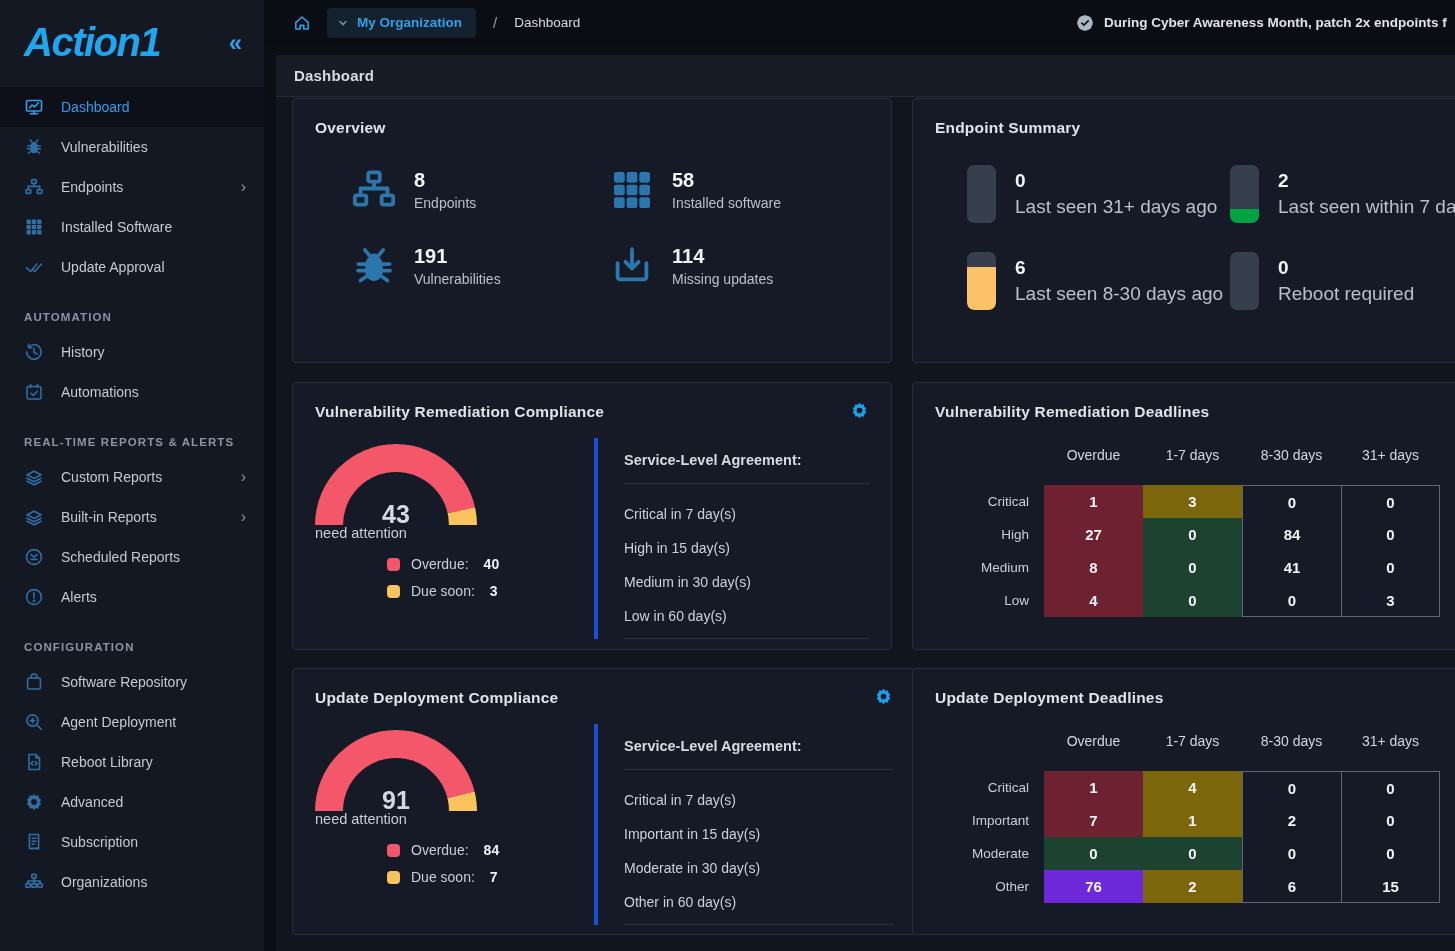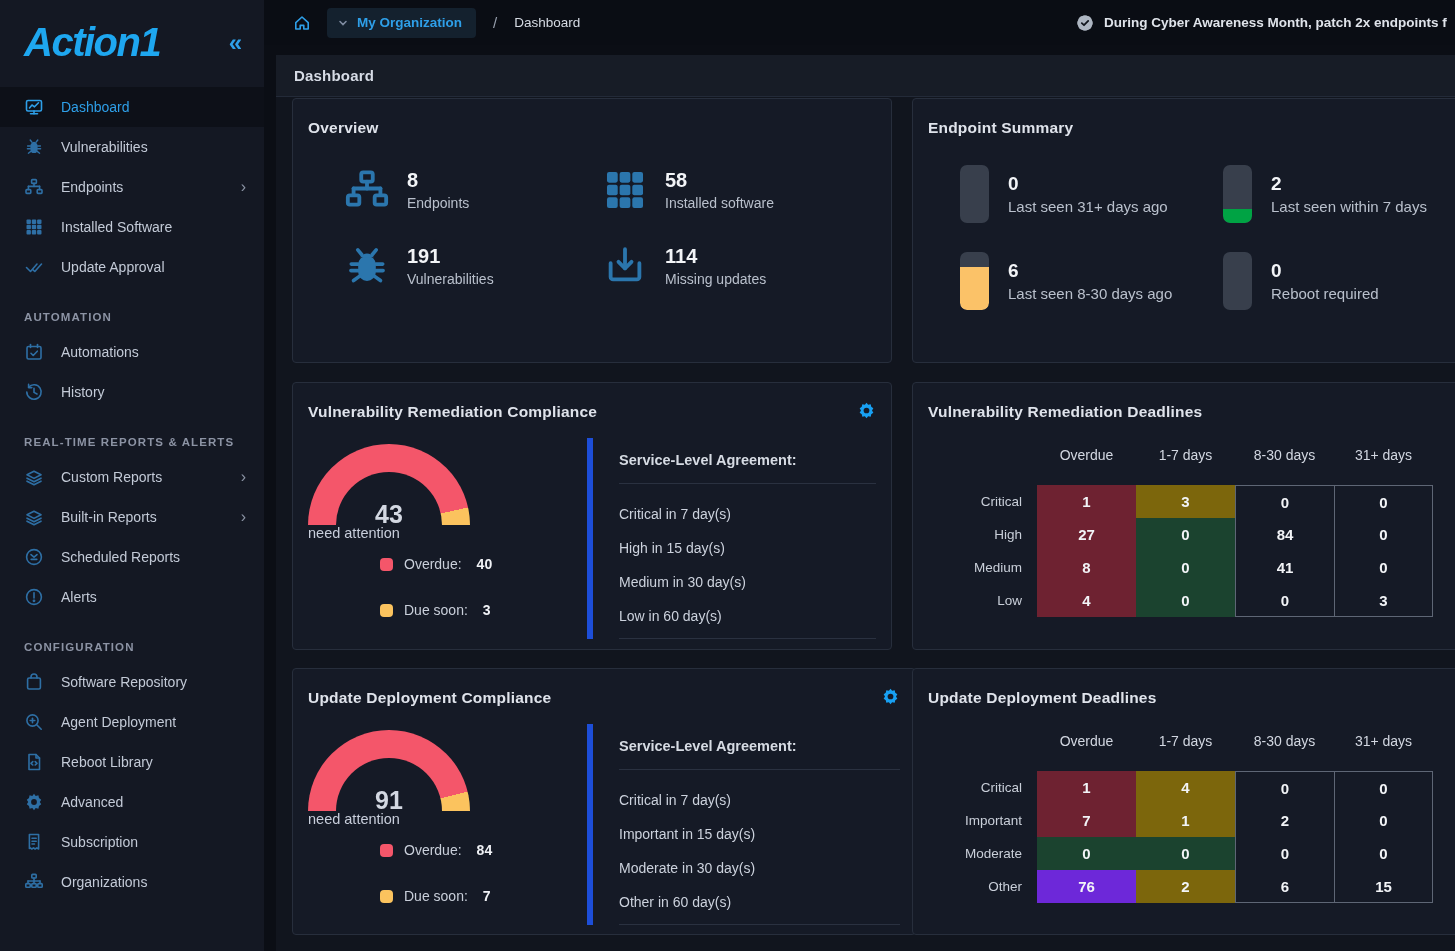--- a/index.html
+++ b/index.html
@@ -32,56 +32,56 @@
   .crumb-page{color:#d6dbe4;font-size:13.5px}
   .banner{margin-left:auto;display:flex;align-items:center;gap:9px;width:380px;flex:none;overflow:hidden}
   .banner .txt{color:#dfe3ea;font-size:13.5px;font-weight:700;white-space:nowrap}
   .banner .ic{width:20px;height:20px;flex:none}
 
   
   .panel{position:absolute;left:276px;top:55px;width:1179px;height:896px;background:#11151e}
   .panel-head{height:42px;background:#171c26;border-bottom:1px solid #232a38;display:flex;align-items:center;
     padding-left:18px;color:#d6dbe5;font-size:15px;font-weight:600;letter-spacing:.2px}
 
-  .card{position:absolute;background:#151a26;border:1px solid #272e3c;border-radius:4px;padding:0 15px}
+  .card{position:absolute;background:#151a26;border:1px solid #272e3c;border-radius:4px;padding:0 22px}
   .card-head{display:flex;align-items:flex-start;justify-content:space-between;padding-top:20px}
   .card-title{color:#dfe3eb;font-size:15.5px;font-weight:700;letter-spacing:.2px}
   .gear-btn{width:19px;height:19px;color:#18a0f2;cursor:pointer;margin-top:-2px}
   .gear-btn svg{width:19px;height:19px}
 
   
   .ov-grid{display:grid;grid-template-columns:258px 258px;margin-top:30px;padding-left:36px;row-gap:30px}
   .ov-stat{display:flex;align-items:center;gap:17px;cursor:pointer}
   .ov-ic{width:46px;height:46px;color:#2b76ad;flex:none}
   .ov-ic svg{width:46px;height:46px}
   .ov-val{color:#f2f4f7;font-size:20px;font-weight:700;line-height:1.15}
   .ov-lab{color:#b9c0cc;font-size:14px;margin-top:3px}
 
   
   .ep-grid{display:grid;grid-template-columns:263px 280px;margin-top:28px;padding-left:32px;row-gap:29px}
   .ep-item{display:flex;align-items:center;gap:19px;cursor:pointer}
   .ep-bar{width:29px;height:58px;border-radius:7px;background:#383f4c;position:relative;overflow:hidden;flex:none}
   .ep-fill{position:absolute;left:0;right:0;bottom:0;border-radius:0 0 7px 7px}
   .ep-val{color:#f2f4f7;font-size:19px;font-weight:700;line-height:1.15}
-  .ep-lab{color:#b9c0cc;font-size:15px;margin-top:4px;white-space:nowrap}
+  .ep-lab{color:#b9c0cc;font-size:19px;margin-top:4px;white-space:nowrap}
 
   
   .comp-body{display:flex;margin-top:13px}
   .comp-left{width:246px;display:flex;flex-direction:column;align-items:flex-start;flex:none}
   .gauge{width:162px;height:81px;position:relative;overflow:hidden;margin-top:10px}
   .gauge .arc{position:absolute;left:0;top:0;width:162px;height:162px;border-radius:50%}
   .gauge .hole{position:absolute;left:28px;top:28px;width:106px;height:106px;border-radius:50%;background:#151a26}
   .gauge .num{position:absolute;left:0;right:0;bottom:-4px;text-align:center;color:#d3d8e2;font-size:25px;font-weight:700}
   .g-caption{color:#c8cedb;font-size:14.5px;margin-top:0}
-  .legend{margin-top:15px;align-self:flex-start;margin-left:72px;display:flex;flex-direction:column;gap:30px}
+  .legend{margin-top:15px;align-self:flex-start;margin-left:72px;display:flex;flex-direction:column;gap:11px}
   .leg-row{display:flex;align-items:center;gap:11px}
   .leg-dot{width:13px;height:13px;border-radius:4px;flex:none}
   .leg-lab{color:#c9cfda;font-size:14px}
   .leg-val{color:#f0f2f6;font-size:14px;font-weight:700;margin-left:4px}
-  .sla{flex:1;border-left:6px solid #1d4ed8;margin:4px 0 8px 33px;padding-left:26px}
+  .sla{flex:1;border-left:4px solid #1d4ed8;margin:4px 0 8px 33px;padding-left:26px}
   .sla-head{color:#d6dbe3;font-size:14.5px;font-weight:600;padding:14px 0 15px;border-bottom:1px solid #2a3140}
   .sla-list{border-bottom:1px solid #2a3140;padding:4px 0 14px}
   .sla-item{color:#ccd2dd;font-size:14px;padding-top:18px}
 
   
   .dl-table{display:grid;grid-template-columns:109px repeat(4,99px);margin-top:26px}
   .dl-h{height:38px;display:flex;align-items:flex-start;justify-content:center;color:#d2d7e1;font-size:14px}
   .dl-rl{height:33px;display:flex;align-items:center;justify-content:flex-end;padding-right:15px;
     color:#c9cfd9;font-size:13.5px}
   .dl-cell{height:33px;display:flex;align-items:center;justify-content:center;color:#f2f4f7;
@@ -162,37 +162,37 @@
             <polyline points="2.5,10.5 6.5,14.5 13,7"></polyline>
             <polyline points="9,12.8 10.8,14.5 17.5,7"></polyline>
           </svg>
         </span>
         <span>Update Approval</span>
       </div>
       <div class="side-section">AUTOMATION</div>
       <div class="side-item">
         <span class="ic">
           <svg viewBox="0 0 20 20" fill="none" stroke="currentColor" stroke-width="1.6" stroke-linecap="round" stroke-linejoin="round">
+            <path d="M4.6 5.2A7.2 7.2 0 1 1 2.8 10"></path>
+            <polyline points="4.6,2.4 4.6,5.6 7.8,5.6"></polyline>
+            <polyline points="10,6.4 10,10.4 13,12"></polyline>
+          </svg>
+        </span>
+        <span>History</span>
+      </div>
+      <div class="side-item">
+        <span class="ic">
+          <svg viewBox="0 0 20 20" fill="none" stroke="currentColor" stroke-width="1.6" stroke-linecap="round" stroke-linejoin="round">
             <rect x="3" y="4.5" width="14" height="12.5" rx="1.5"></rect>
             <line x1="6.5" y1="2.6" x2="6.5" y2="5.4"></line>
             <line x1="13.5" y1="2.6" x2="13.5" y2="5.4"></line>
             <polyline points="7,11.3 9.2,13.5 13.3,9.2"></polyline>
           </svg>
         </span>
         <span>Automations</span>
-      </div>
-      <div class="side-item">
-        <span class="ic">
-          <svg viewBox="0 0 20 20" fill="none" stroke="currentColor" stroke-width="1.6" stroke-linecap="round" stroke-linejoin="round">
-            <path d="M4.6 5.2A7.2 7.2 0 1 1 2.8 10"></path>
-            <polyline points="4.6,2.4 4.6,5.6 7.8,5.6"></polyline>
-            <polyline points="10,6.4 10,10.4 13,12"></polyline>
-          </svg>
-        </span>
-        <span>History</span>
       </div>
       <div class="side-section">REAL-TIME REPORTS &amp; ALERTS</div>
       <div class="side-item">
         <span class="ic">
           <svg viewBox="0 0 20 20" fill="none" stroke="currentColor" stroke-width="1.6" stroke-linecap="round" stroke-linejoin="round">
             <path d="M3 7.8 10 4.2 17 7.8 10 11.4z"></path>
             <path d="M3 11.2 10 14.8 17 11.2"></path>
             <path d="M3 14.2 10 17.8 17 14.2"></path>
           </svg>
         </span>

